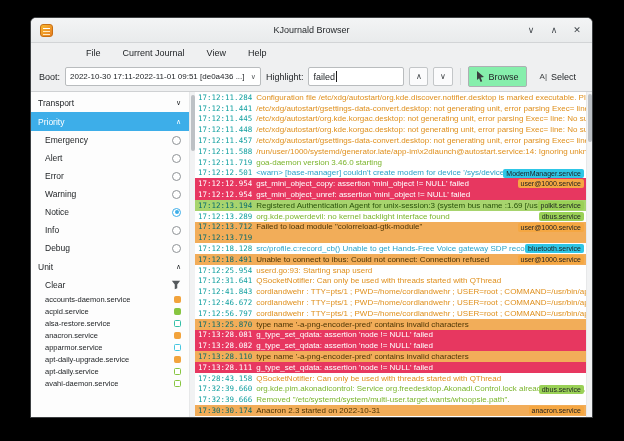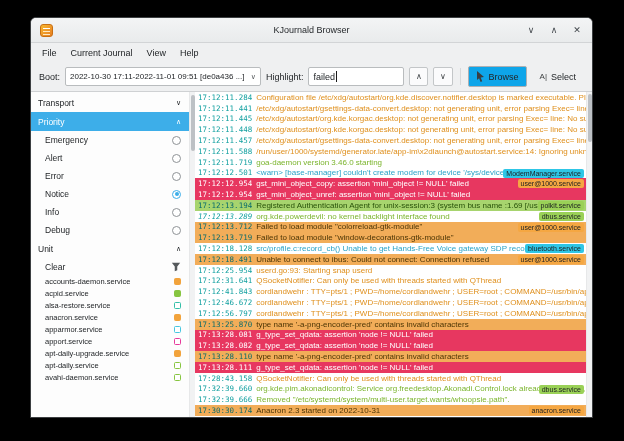--- a/index.html
+++ b/index.html
@@ -14,39 +14,39 @@
   .titlebar { flex:0 0 25px; display:flex; align-items:center; padding:0 9px;
               background:linear-gradient(#f3f4f5,#e9ebec); border-bottom:1px solid #d2d4d6; position:relative; }
   .app-icon { width:13px; height:13px; border-radius:3px; z-index:1;
               background:linear-gradient(135deg,#f8b830,#e67e22); border:1px solid #c96f12; position:relative; }
   .app-icon::after { content:""; position:absolute; left:2px; right:2px; top:3px; height:1px;
                      background:#fff; box-shadow:0 3px 0 #ffe9c2, 0 6px 0 #ffe9c2; }
   .window-title { position:absolute; left:0; right:0; text-align:center; font-size:9px; color:#26292c; }
   .win-controls { margin-left:auto; display:flex; gap:11px; z-index:1; font-size:9px; color:#43484d; }
   .win-btn { width:12px; text-align:center; cursor:default; }
 
-  .menubar { flex:0 0 19px; display:flex; align-items:center; padding:0 5px; gap:2px; }
+  .menubar { flex:0 0 19px; display:flex; align-items:center; padding:0 5px; gap:10px;margin-left:44px; }
   .menu-item { font-size:9px; padding:2px 6px; border-radius:2px; color:#232629; }
 
   .toolbar { flex:0 0 30px; display:flex; align-items:center; padding:0 8px; gap:5px;
              border-bottom:1px solid #cfd1d3; }
   .tb-label { font-size:9px; color:#232629; flex:0 0 auto; }
   .combobox { width:205px; height:19px; background:#fff; border:1px solid #b9bcbe; border-radius:2px;
               display:flex; align-items:center; padding:0 4px; font-size:8px; color:#232629; }
   .combobox .value { white-space:nowrap; overflow:hidden; flex:1; }
   .combo-arrow { font-size:7px; color:#54585b; margin-left:3px; flex:0 0 auto; }
   .text-input { width:100px; height:19px; background:#fff; border:1px solid #b9bcbe; border-radius:2px;
                 padding:0 4px; font-size:9px; display:flex; align-items:center; color:#232629; }
   .caret { width:1px; height:11px; background:#1a1a1a; margin-left:1px; }
   .mini-btn { width:20px; height:19px; border:1px solid #c3c6c8; border-radius:2px; background:#fbfbfc;
               font-size:8px; color:#3e4245; display:flex; align-items:center; justify-content:center; }
   .tb-sep { width:1px; height:17px; background:#d6d8da; margin:0 2px; flex:0 0 auto; }
   .tool-btn { height:21px; display:flex; align-items:center; gap:4px; padding:0 7px; font-size:9px;
               border-radius:2px; color:#232629; border:1px solid transparent; }
-  .tool-btn.checked { background:#0ea5e9; border-color:#adb0b3; }
+  .tool-btn.checked { background:#86efac; border-color:#adb0b3; }
 
   .content { flex:1; min-height:0; display:flex; background:#fdfdfd; }
   .sidebar { flex:0 0 158px; overflow:hidden; padding-top:1px; }
   .sb-scroll { flex:0 0 6px; position:relative; background:#f1f2f3; border-left:1px solid #e7e8e9; }
   .sb-thumb { position:absolute; left:1px; width:4px; top:3px; height:56px; border-radius:2px; background:#bdc1c5; }
 
   .section-header { height:19px; display:flex; align-items:center; justify-content:space-between;
                     padding:0 8px 0 7px; font-size:8.5px; color:#232629; }
   .section-header.active { background:#3daee9; color:#fff; }
   .chev { font-size:7px; }
@@ -144,20 +144,24 @@
           </div>
           <div class="radio-row">
             <span>Alert</span>
             <span class="radio"></span>
           </div>
           <div class="radio-row">
             <span>Error</span>
             <span class="radio"></span>
           </div>
           <div class="radio-row">
+            <span>Warning</span>
+            <span class="radio"></span>
+          </div>
+          <div class="radio-row">
             <span>Notice</span>
             <span class="radio sel"></span>
           </div>
           <div class="radio-row">
             <span>Info</span>
             <span class="radio"></span>
           </div>
           <div class="radio-row">
             <span>Debug</span>
             <span class="radio"></span>
@@ -188,24 +192,20 @@
           </div>
           <div class="unit-row">
             <span class="lbl">anacron.service</span>
             <span class="checkbox" style="border-color: rgb(242, 163, 60); background: rgb(242, 163, 60);"></span>
           </div>
           <div class="unit-row">
             <span class="lbl">apparmor.service</span>
             <span class="checkbox" style="border-color: rgb(69, 198, 224);"></span>
           </div>
           <div class="unit-row">
-            <span class="lbl">apport.service</span>
-            <span class="checkbox" style="border-color: rgb(230, 57, 155);"></span>
-          </div>
-          <div class="unit-row">
             <span class="lbl">apt-daily-upgrade.service</span>
             <span class="checkbox" style="border-color: rgb(242, 163, 60); background: rgb(242, 163, 60);"></span>
           </div>
           <div class="unit-row">
             <span class="lbl">apt-daily.service</span>
             <span class="checkbox" style="border-color: rgb(135, 197, 64);"></span>
           </div>
           <div class="unit-row">
             <span class="lbl">avahi-daemon.service</span>
             <span class="checkbox" style="border-color: rgb(135, 197, 64);"></span>
@@ -260,32 +260,31 @@
           <div class="log-row" style="background: rgb(231, 55, 96);">
             <span class="lr-time" style="color: rgb(255, 255, 255);">17:12:12.954</span>
             <span class="lr-msg" style="color: rgb(255, 255, 255);">gst_mini_object_unref: assertion 'mini_object != NULL' failed</span>
           </div>
           <div class="log-row" style="background: rgb(167, 212, 110);">
             <span class="lr-time" style="color: rgb(10, 107, 107);">17:12:13.194</span>
             <span class="lr-msg" style="color: rgb(41, 82, 10);">Registered Authentication Agent for unix-session:3 (system bus name :1.69 [/usr/lib/x86_64</span>
             <span class="lr-unit" style="background: rgb(154, 209, 87);">polkit.service</span>
           </div>
           <div class="log-row">
-            <span class="lr-time" style="color: rgb(18, 160, 160); font-style: italic;">17:12:13.289</span>
+            <span class="lr-time" style="color: rgb(18, 160, 160);">17:12:13.289</span>
             <span class="lr-msg" style="color: rgb(122, 180, 44);">org.kde.powerdevil: no kernel backlight interface found</span>
             <span class="lr-unit" style="background: rgb(154, 209, 87);">dbus.service</span>
           </div>
           <div class="log-row" style="background: rgb(242, 173, 89);">
             <span class="lr-time" style="color: rgb(10, 107, 107);">17:12:13.712</span>
             <span class="lr-msg" style="color: rgb(76, 53, 5);">Failed to load module "colorreload-gtk-module"</span>
             <span class="lr-unit" style="background: rgb(245, 167, 66);">user@1000.service</span>
           </div>
           <div class="log-row" style="background: rgb(242, 173, 89);">
             <span class="lr-time" style="color: rgb(10, 107, 107);">17:12:13.719</span>
-            <span class="lr-msg" style="color: rgb(76, 53, 5);">Failed to load module "window-decorations-gtk-module"</span>
           </div>
           <div class="log-row">
             <span class="lr-time" style="color: rgb(18, 160, 160);">17:12:18.128</span>
             <span class="lr-msg" style="color: rgb(40, 163, 199);">src/profile.c:record_cb() Unable to get Hands-Free Voice gateway SDP record: Host is dow</span>
             <span class="lr-unit" style="background: rgb(46, 198, 230);">bluetooth.service</span>
           </div>
           <div class="log-row" style="background: rgb(242, 173, 89);">
             <span class="lr-time" style="color: rgb(10, 107, 107);">17:12:18.491</span>
             <span class="lr-msg" style="color: rgb(76, 53, 5);">Unable to connect to ibus: Could not connect: Connection refused</span>
             <span class="lr-unit" style="background: rgb(245, 167, 66);">user@1000.service</span>

